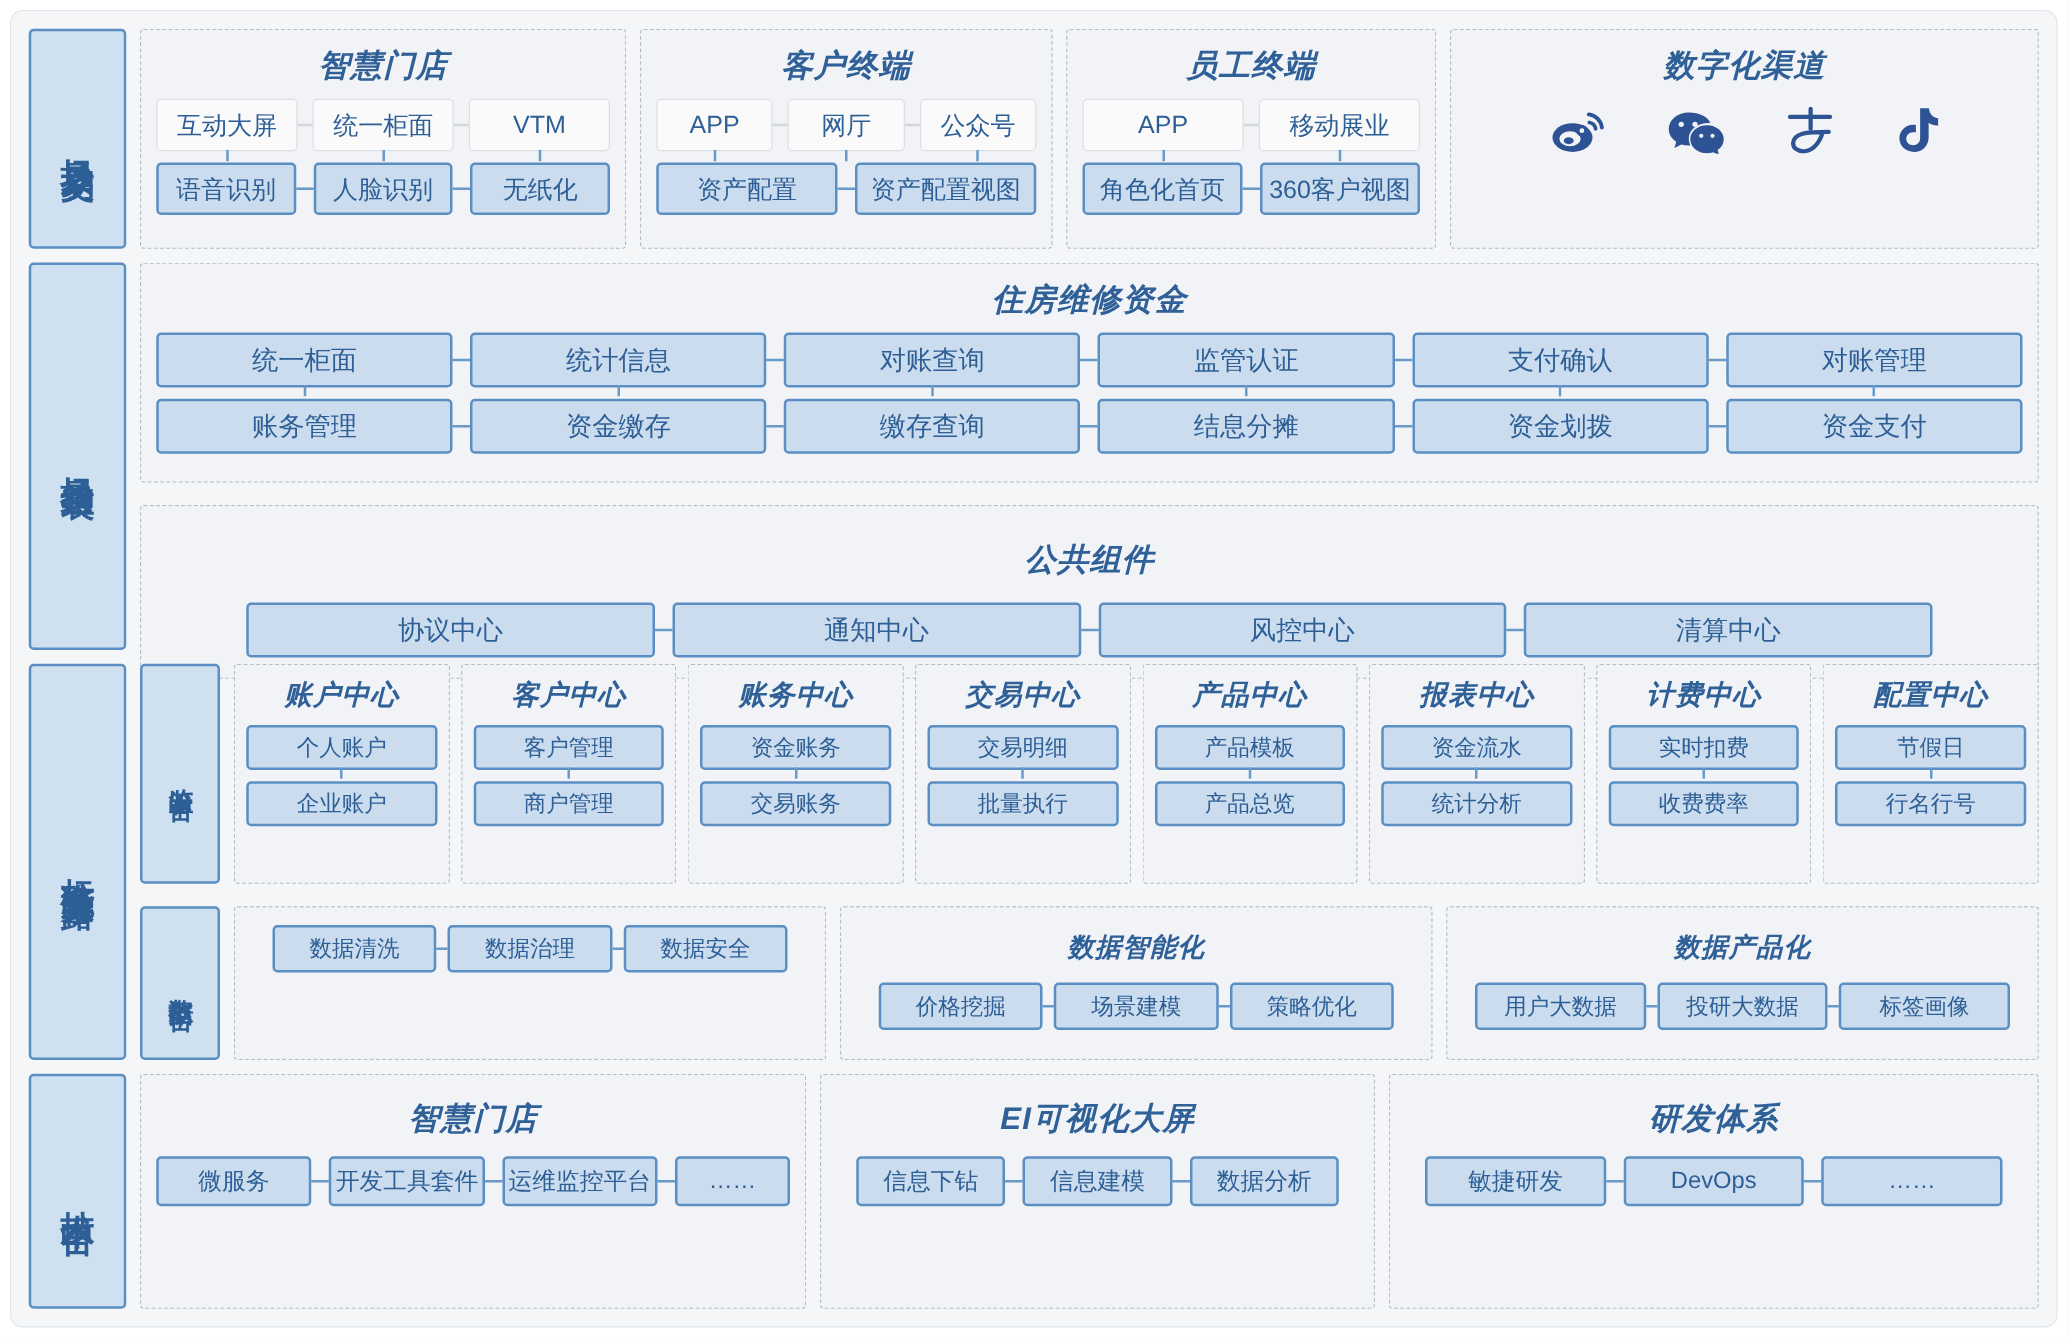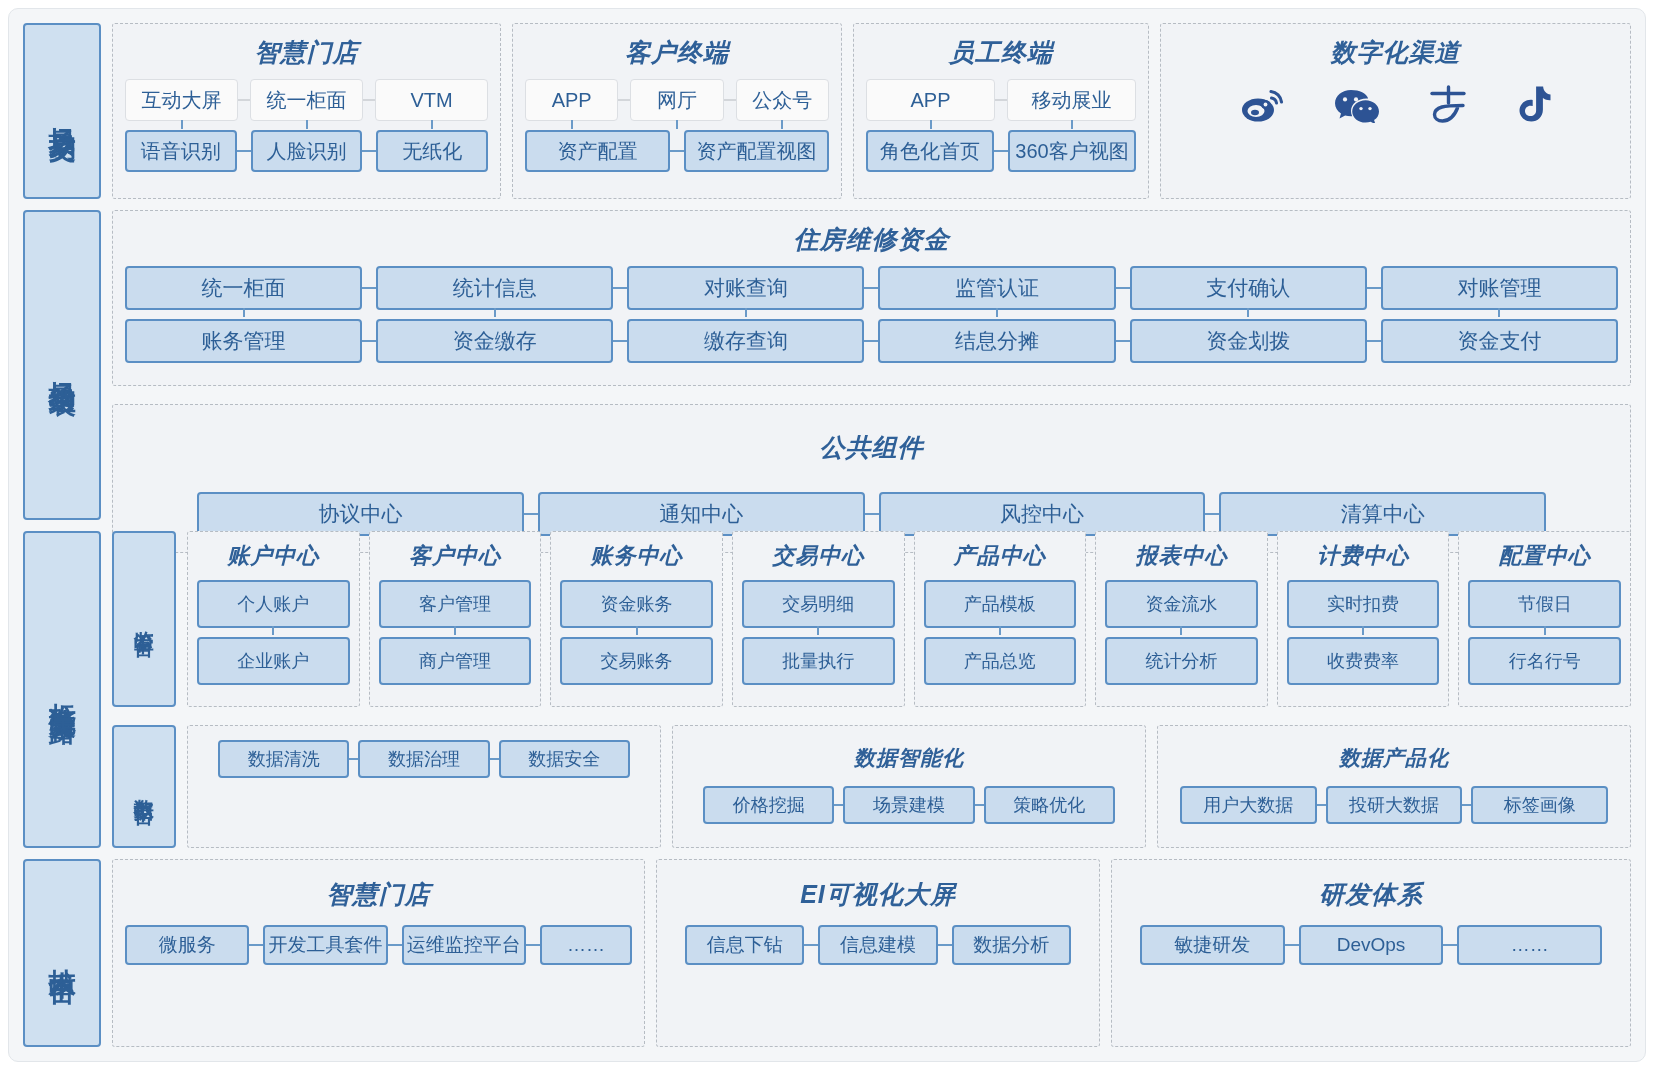--- a/index.html
+++ b/index.html
@@ -127,21 +127,21 @@
   .center{
     flex:1;min-width:0;
     border:1.6px dashed #b6bcc3;
     border-radius:3px;
     background:#f1f3f6;
     padding:6px 9px 10px 9px;
     box-sizing:border-box;
     display:flex;flex-direction:column;
   }
   .center .panel-title{font-size:22px;margin:3px 0 9px 0;}
-  .center .chip{height:48px;font-size:18px;}
+  .center .chip{height:36px;font-size:18px;}
 
   .dataplats{flex:1;display:flex;gap:11px;min-width:0;}
   .dataplats .panel{flex:1;}
 
   
   .row4 .band-body{flex-direction:row;gap:11px;}
   .row4 .panel{flex:1;padding-bottom:16px;}
   .row4 .panel-title{font-size:25px;margin:10px 0 14px 0;}
   .row4 .chip{height:40px;font-size:19px;}
   .t1{flex:0 0 533px !important;}
@@ -276,21 +276,21 @@
           <div class="chip blue">结息分摊</div>
           <div class="conn"></div>
           <div class="chip blue">资金划拨</div>
           <div class="conn"></div>
           <div class="chip blue">资金支付</div>
         </div>
       </div>
 
       <div class="panel p-common" style="flex:1;">
         <div class="panel-title" style="margin-top:18px;">公共组件</div>
-        <div class="chiprow" style="padding:0 72px;margin-top:18px;">
+        <div class="chiprow" style="padding:0 72px;margin-top:8px;">
           <div class="chip blue">协议中心</div>
           <div class="conn"></div>
           <div class="chip blue">通知中心</div>
           <div class="conn"></div>
           <div class="chip blue">风控中心</div>
           <div class="conn"></div>
           <div class="chip blue">清算中心</div>
         </div>
       </div>
 

